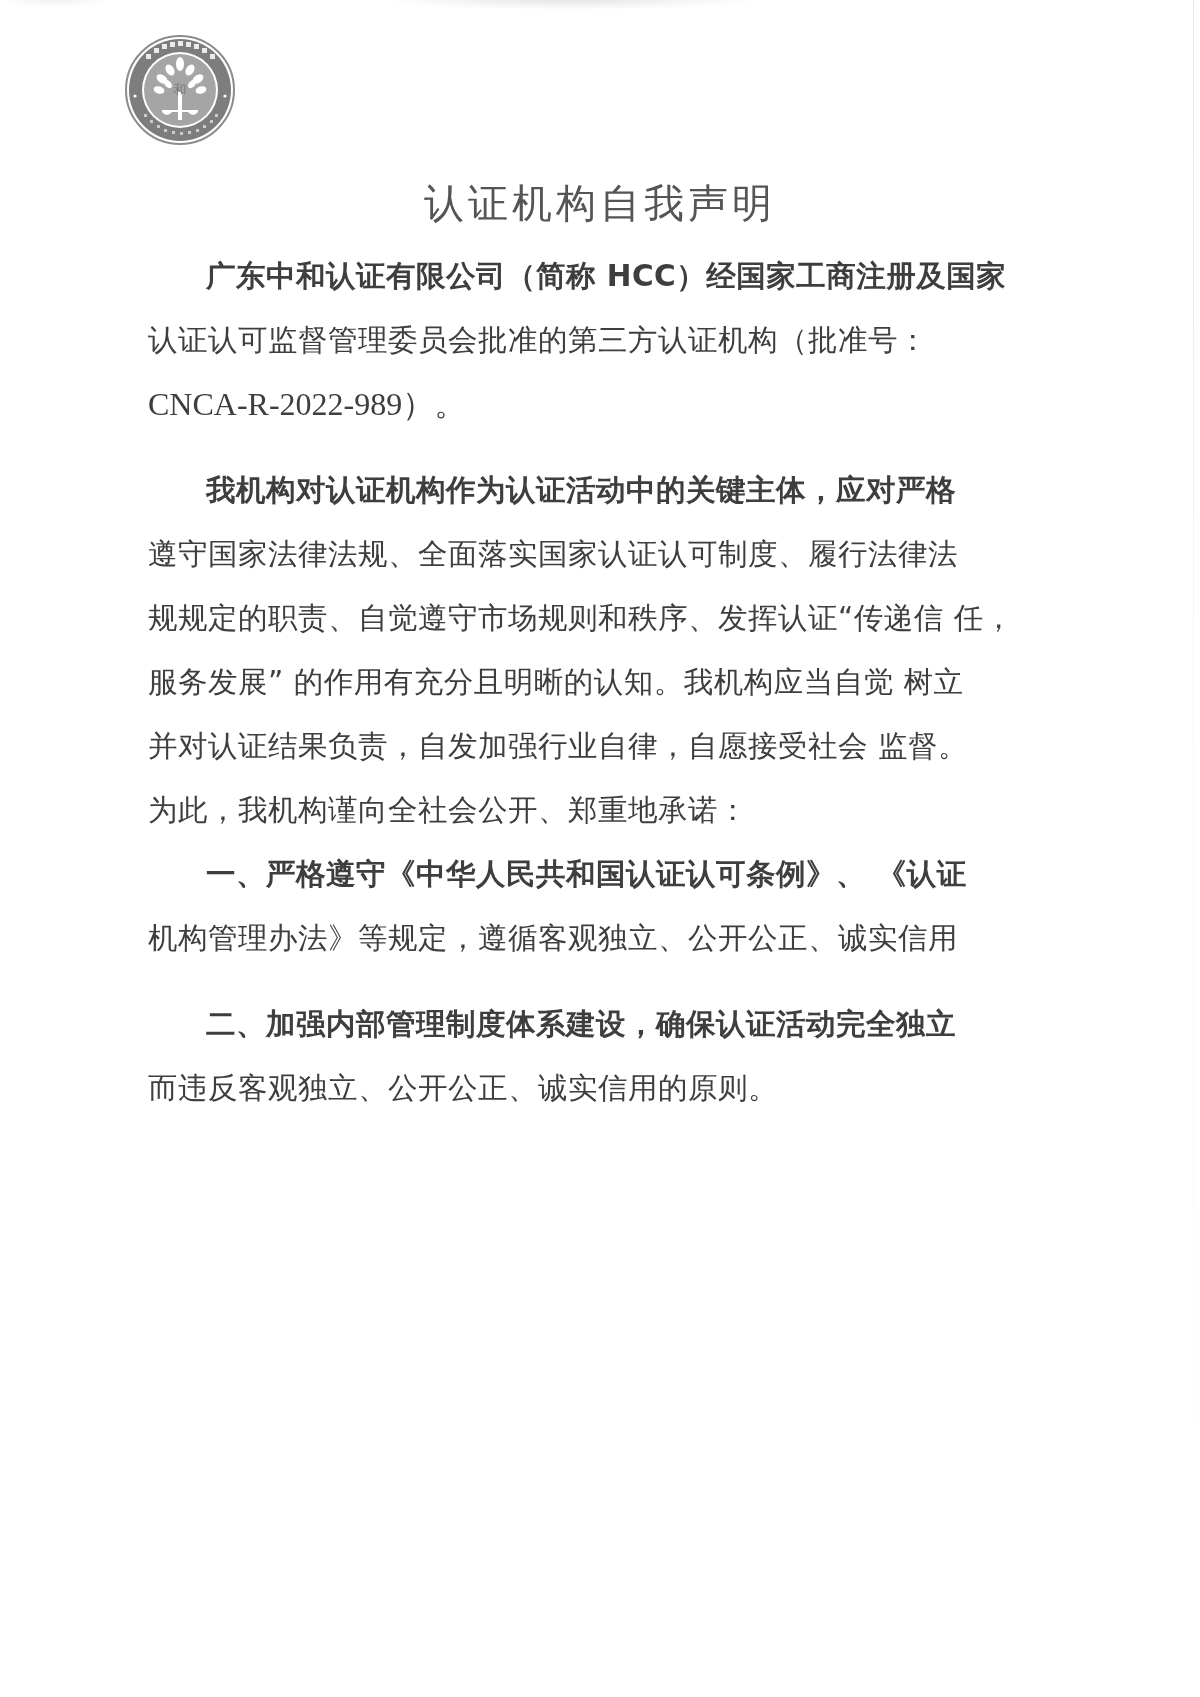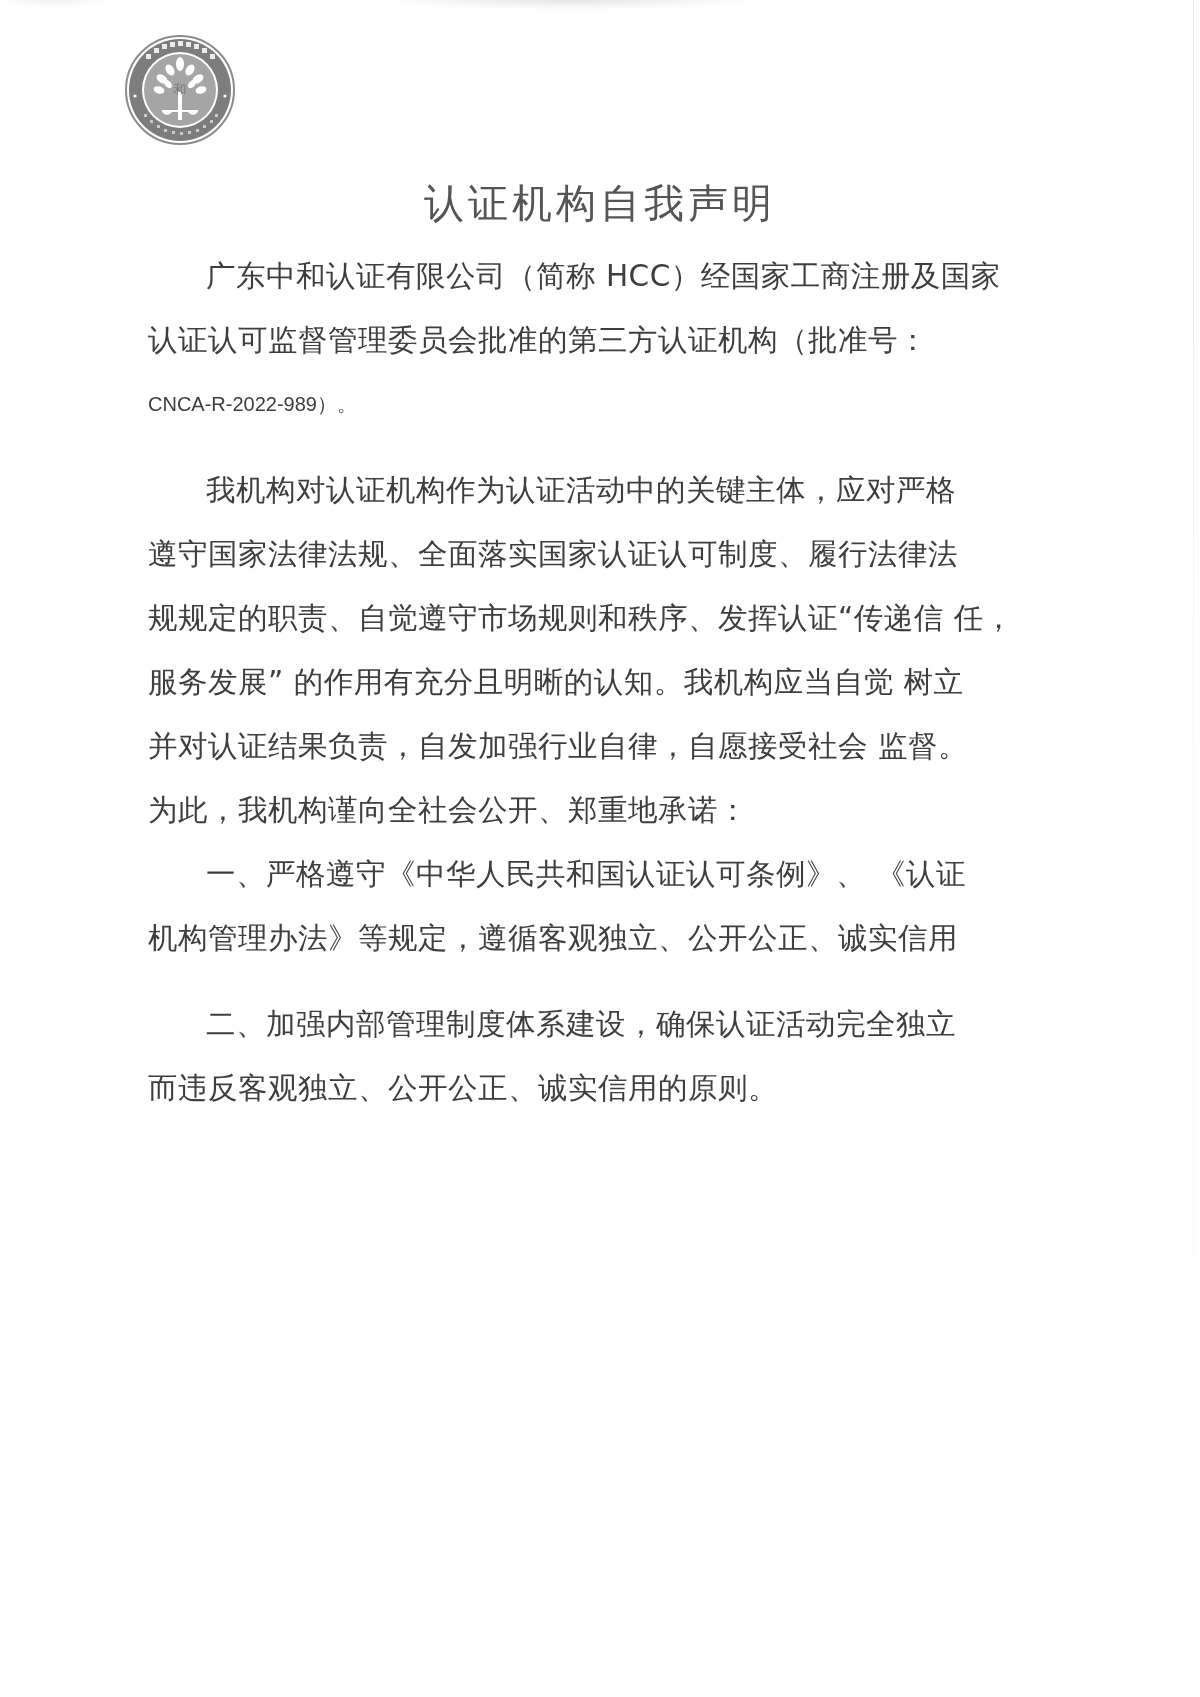--- a/index.html
+++ b/index.html
@@ -29,21 +29,21 @@
     font-family: "DejaVu Sans", "Liberation Sans", sans-serif;
     margin-top: 8px;
   }
   .body-text {
     position: absolute; left: 148px; top: 244px; width: 880px;
     font-size: 29.5px; line-height: 64px; letter-spacing: 0.5px;
     font-family: "DejaVu Sans", "Liberation Sans", sans-serif;
     color: #3e3e3e;
   }
   .line { display: block; white-space: nowrap; height: 64px; }
-  .indent { padding-left: 58px; }
+  .indent { padding-left: 58px; font-weight: bold; }
   .para-gap { height: 22px; }
 </style>
 </head>
 <body>
 
 <div class="top-shadow-l"></div>
 <div class="top-shadow"></div>
 <div class="right-edge"></div>
 
 <svg class="logo" viewBox="0 0 112 112">
@@ -97,21 +97,21 @@
   </g>
   <text x="56" y="60" text-anchor="middle" font-size="13" fill="#7a7a7a" font-family="DejaVu Sans, sans-serif">和</text>
 </svg>
 
 <h1 class="title">认证机构自我声明</h1>
 
 <div class="body-text">
   <div>
     <span class="line indent">广东中和认证有限公司（简称 HCC）经国家工商注册及国家</span>
     <span class="line">认证认可监督管理委员会批准的第三方认证机构（批准号：</span>
-    <span class="line" style="font-family:Liberation Sans, sans-serif;font-size:20px;letter-spacing:0px;">CNCA-R-2022-989）。</span>
+    <span class="line" style="font-family:Liberation Serif, serif;font-size:32px;letter-spacing:0px;">CNCA-R-2022-989）。</span>
   </div>
   <div class="para-gap"></div>
   <div>
     <span class="line indent">我机构对认证机构作为认证活动中的关键主体，应对严格</span>
     <span class="line">遵守国家法律法规、全面落实国家认证认可制度、履行法律法</span>
     <span class="line">规规定的职责、自觉遵守市场规则和秩序、发挥认证“传递信 任，</span>
     <span class="line">服务发展” 的作用有充分且明晰的认知。我机构应当自觉 树立</span>
     <span class="line">并对认证结果负责，自发加强行业自律，自愿接受社会 监督。</span>
     <span class="line">为此，我机构谨向全社会公开、郑重地承诺：</span>
   </div>

